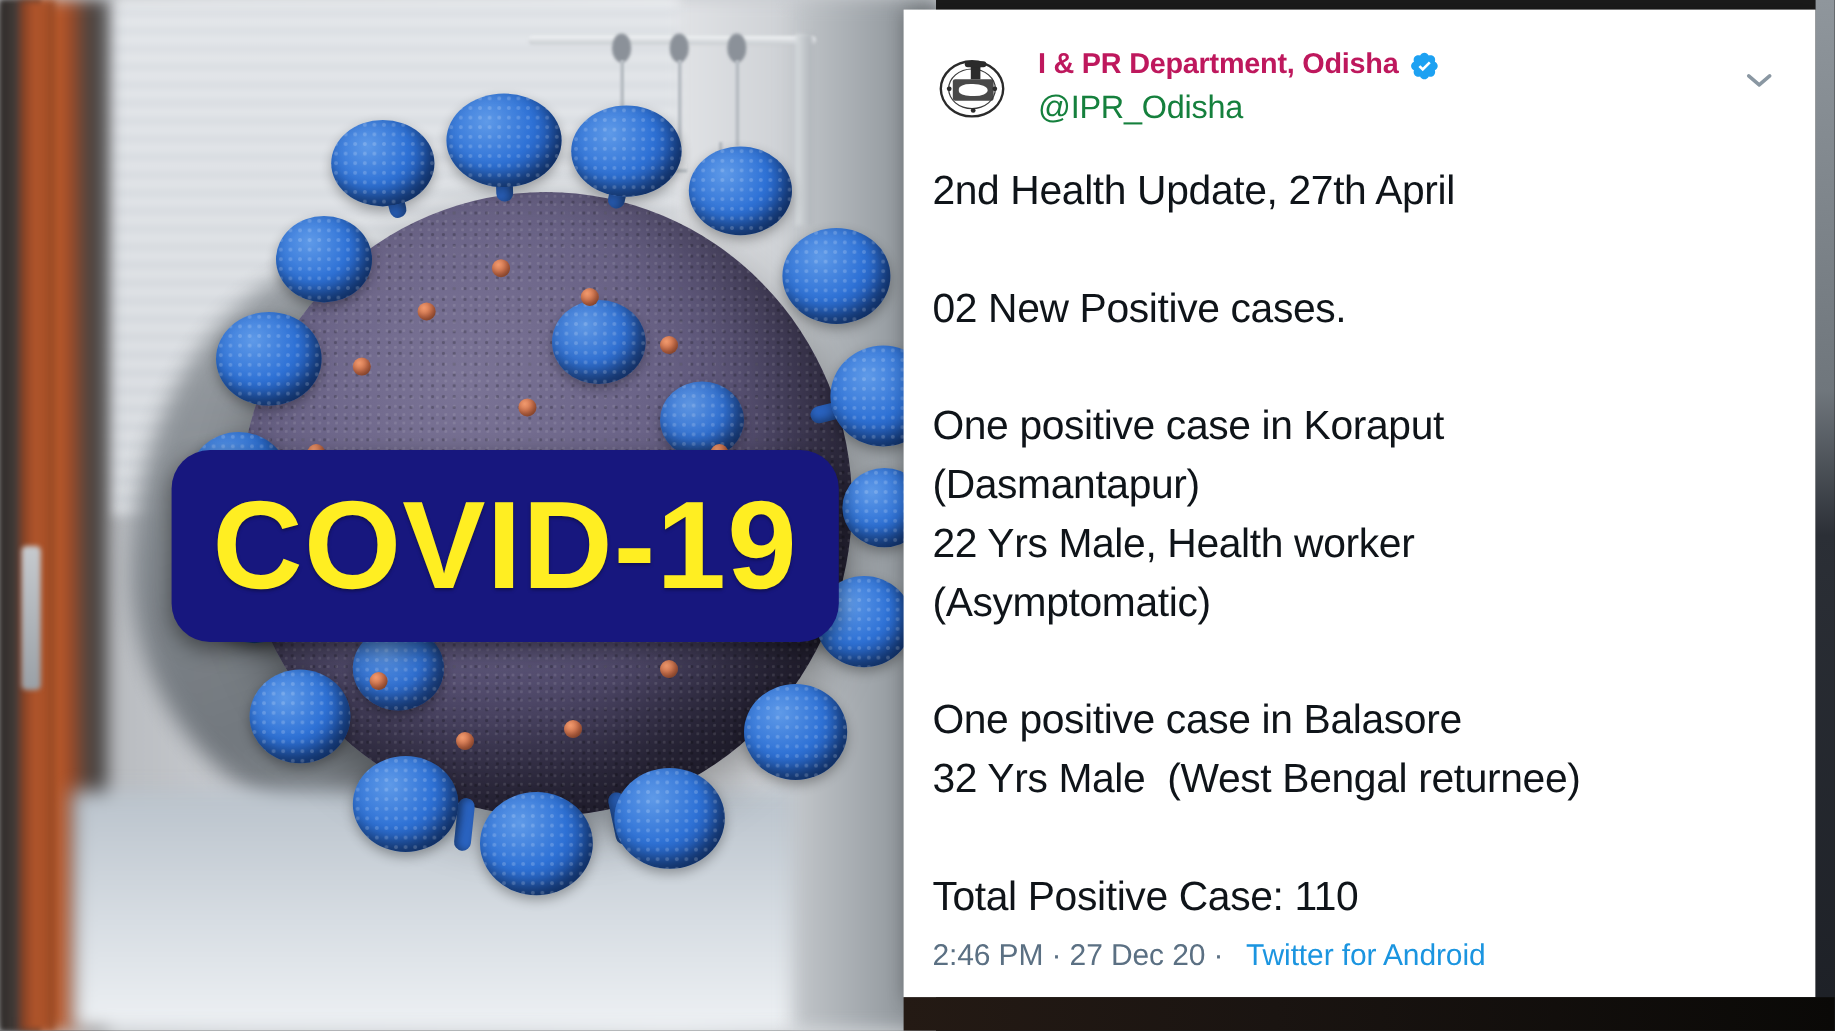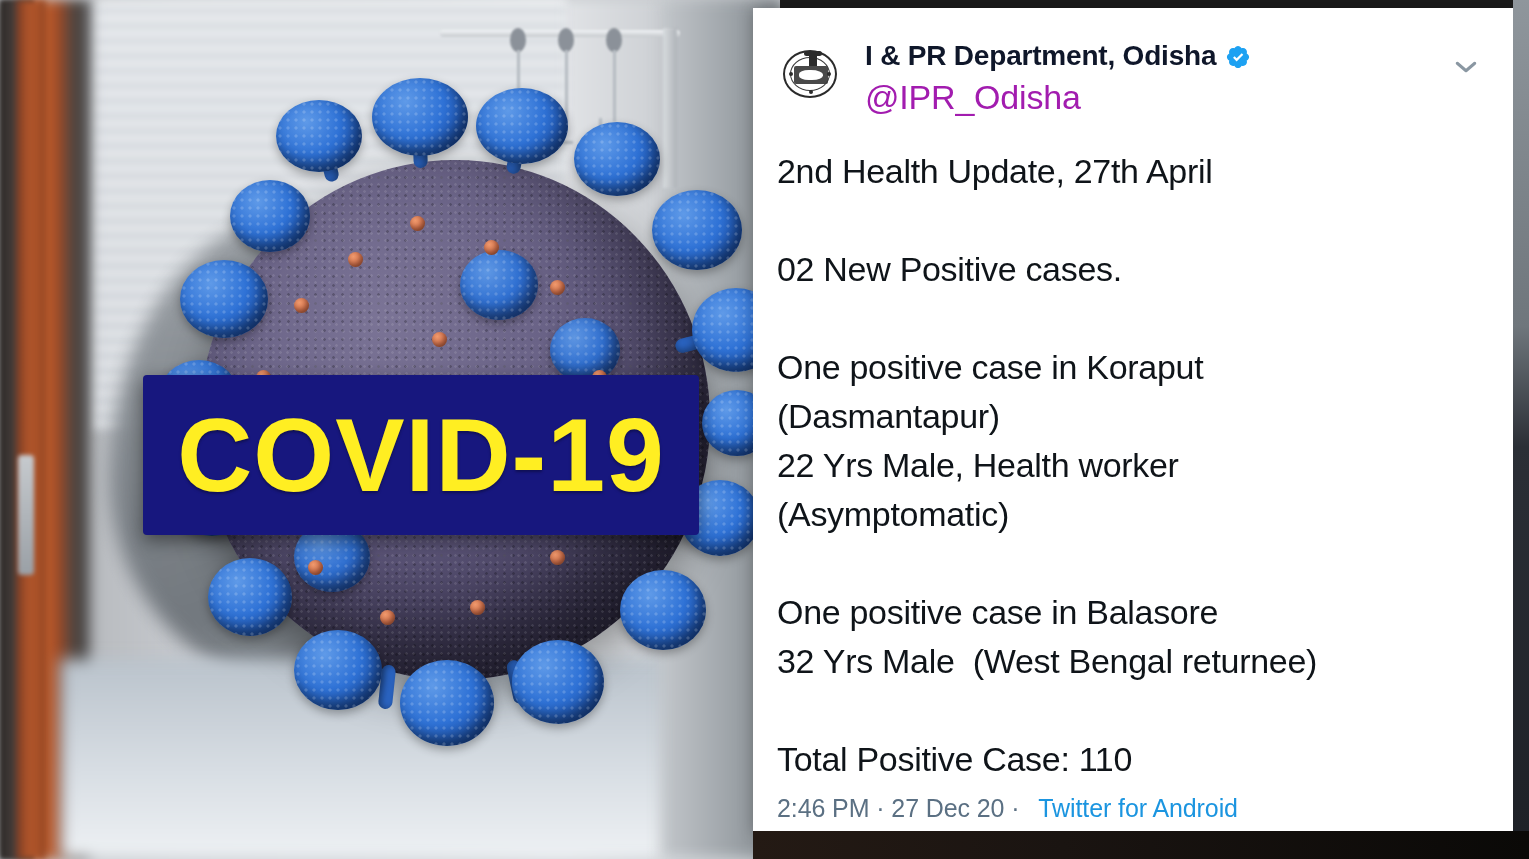--- a/index.html
+++ b/index.html
@@ -135,21 +135,21 @@
   .nub {
     position:absolute; width:15px; height:15px; border-radius:50%;
     background:radial-gradient(circle at 35% 30%, #f09a6e, #d4704a 60%, #ad5634 100%);
     box-shadow: inset -2px -3px 5px rgba(0,0,0,.35);
   }
 
   
   .covid-banner {
     position:absolute; left:143px; top:375px; width:556px; height:160px;
     background:#17177e;
-    border-radius:4px;
+    border-radius:32px;
     display:flex; align-items:center; justify-content:center;
     box-shadow:0 6px 18px rgba(0,0,0,.45);
   }
   .covid-text {
     font-family:"Liberation Sans", sans-serif;
     font-weight:bold;
     font-size:104px;
     letter-spacing:1px;
     color:#ffee22;
     line-height:1;
@@ -197,29 +197,29 @@
     content:""; position:absolute; left:-5px; top:-3px; width:18px; height:5px;
     background:#2b2b2b; border-radius:3px;
   }
   .emblem-dot {
     position:absolute; width:4px; height:4px; border-radius:50%; background:#2b2b2b;
   }
 
   .names { margin-left:22px; padding-top:4px; }
   .displayname-row { display:flex; align-items:center; }
   .displayname {
-    font-size:28px; font-weight:bold; color:#0f172a; letter-spacing:-.2px;
+    font-size:24px; font-weight:bold; color:#be185d; letter-spacing:-.2px;
     white-space:nowrap;
   }
   .verified {
     width:26px; height:26px; margin-left:9px; flex:0 0 26px;
     position:relative; top:1px;
   }
   .handle {
-    margin-top:6px; font-size:34px; color:#a21caf; letter-spacing:-.2px;
+    margin-top:6px; font-size:27px; color:#15803d; letter-spacing:-.2px;
   }
   .chevron {
     position:absolute; right:6px; top:16px;
     width:30px; height:30px;
   }
 
   .tweet-body {
     margin-top:30px;
     font-size:34px;
     line-height:49px;

